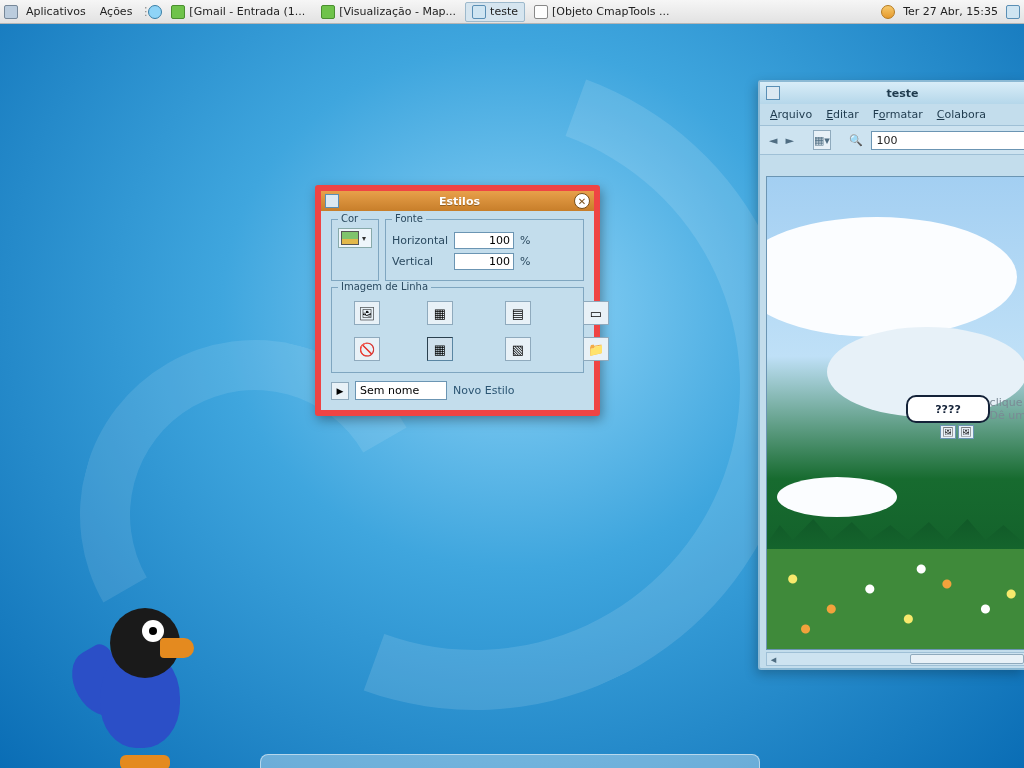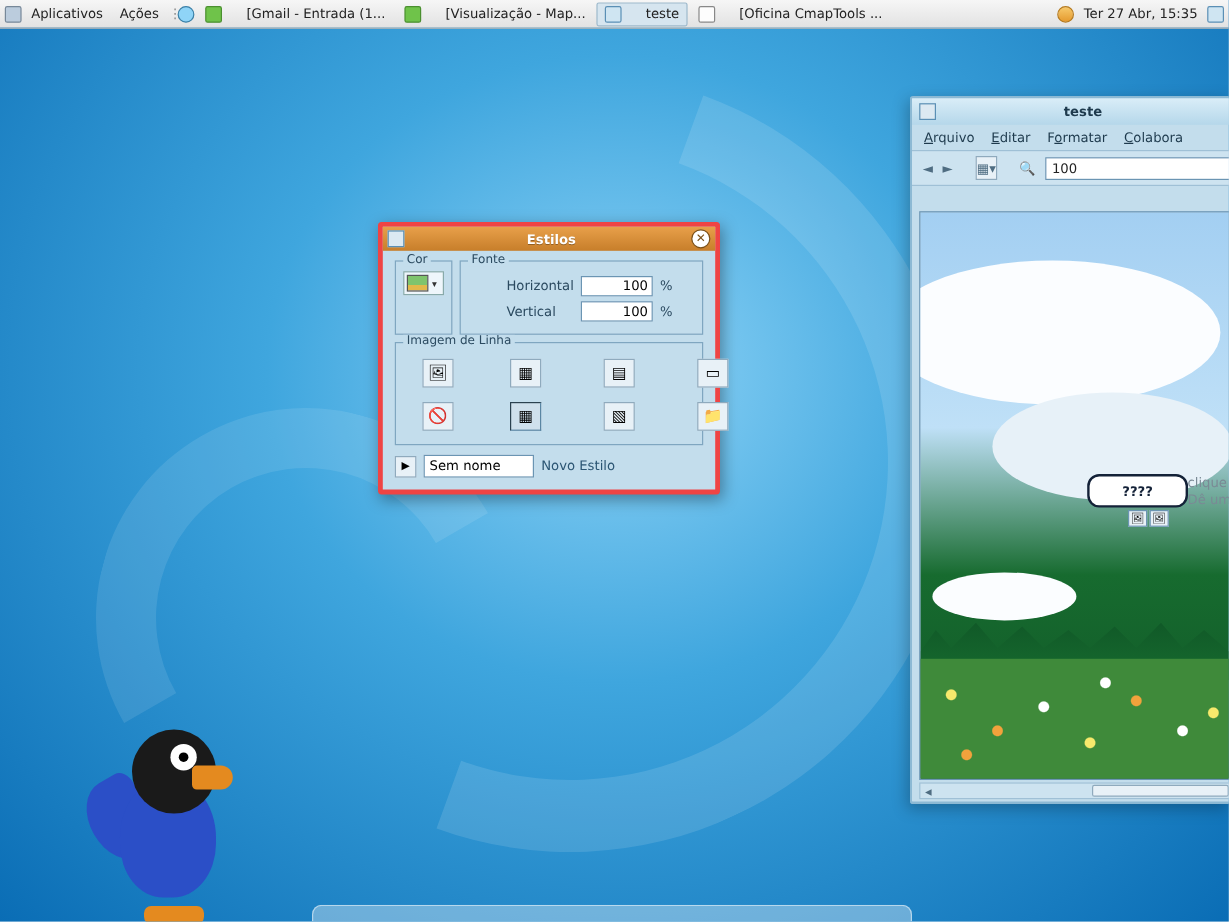--- a/index.html
+++ b/index.html
@@ -6,21 +6,21 @@
 body { width: 1024px; height: 768px; overflow: hidden; background: radial-gradient(ellipse at 50% 40%, #8fd4f7 0%, #3fa6de 40%, #0a6db5 100%); position: relative; }
 
 
 .swirl { position: absolute; left: 150px; top: 60px; width: 650px; height: 650px; border: 60px solid rgba(255,255,255,0.12); border-radius: 50%; border-top-color: transparent; border-left-color: transparent; transform: rotate(-25deg); }
 .swirl2 { position: absolute; left: 80px; top: 340px; width: 350px; height: 350px; border: 50px solid rgba(255,255,255,0.10); border-radius: 50%; border-bottom-color: transparent; border-right-color: transparent; transform: rotate(15deg); }
 
 
 .panel { position: absolute; top: 0; left: 0; right: 0; height: 24px; background: linear-gradient(#f6f6f6,#e2e2e2); border-bottom: 1px solid #b5b5b5; display: flex; align-items: center; padding: 0 4px; gap: 2px; }
 .panel .menu { padding: 2px 6px; color: #222; text-align: center; }
 .panel .sep { width: 6px; color: #888; text-align:center;}
-.panel .taskbtn { display: flex; align-items: center; gap: 20px; padding: 2px 6px; border: 1px solid transparent; border-radius: 2px; color: #222; max-width: 170px; overflow: hidden; white-space: nowrap; }
+.panel .taskbtn { display: flex; align-items: center; gap: 4px; padding: 2px 6px; border: 1px solid transparent; border-radius: 2px; color: #222; max-width: 170px; overflow: hidden; white-space: nowrap; }
 .panel .taskbtn.active { background: #d6e5ef; border-color: #9db9cc; }
 .panel .spacer { flex: 1; }
 .tb-icon { width: 14px; height: 14px; display: inline-block; border-radius: 2px; }
 .tb-green { background: #6fc34a; border:1px solid #4a8f2f;}
 .tb-cmap { background: #cfe5f2; border:1px solid #5a8fb5;}
 .tb-doc { background: #fdfdfd; border:1px solid #888;}
 .tb-clock { background: linear-gradient(#f7c96b,#e59a2e); border-radius:50%; border:1px solid #b57a1f;}
 .tb-pref { background: #bcd; border:1px solid #789; }
 
 
@@ -30,36 +30,36 @@
 .bird .beak { position:absolute; left:80px; top:50px; width:34px; height:20px; background:#e48a1f; border-radius:4px 10px 10px 4px; }
 .bird .eye { position:absolute; left:62px; top:32px; width:22px; height:22px; background:#fff; border-radius:50%; }
 .bird .eye::after{content:"";position:absolute;left:7px;top:7px;width:8px;height:8px;background:#000;border-radius:50%;}
 .bird .wing{position:absolute;left:-5px;top:60px;width:50px;height:70px;background:#2b4fc7;border-radius:50% 20% 50% 50%;transform:rotate(-30deg);}
 .bird .feet{position:absolute;left:40px;bottom:-2px;width:50px;height:15px;background:#e48a1f;border-radius:6px;}
 
 
 .dock { position:absolute; left:260px; bottom:0; width:500px; height:14px; background:rgba(255,255,255,0.35); border-radius:8px 8px 0 0; border:1px solid rgba(255,255,255,0.5); border-bottom:none;}
 
 
-.dialog { position: absolute; left: 315px; top: 185px; width: 285px; background: #c3ddec; border: 4px solid #ef4444; border-radius: 3px; box-shadow: 2px 4px 12px rgba(0,0,0,0.35); }
+.dialog { position: absolute; left: 315px; top: 185px; width: 285px; background: #c3ddec; border: 6px solid #ef4444; border-radius: 3px; box-shadow: 2px 4px 12px rgba(0,0,0,0.35); }
 .dialog .titlebar { height: 20px; background: linear-gradient(#e8a04a,#c77e2a); display:flex; align-items:center; padding:0 4px; }
 .dialog .titlebar .ticon{width:14px;height:14px;background:#dce9f2;border:1px solid #5a8fb5;margin-right:6px;}
 .dialog .titlebar .ttxt{flex:1;text-align:center;color:#fff;font-weight:bold;text-shadow:0 1px 0 rgba(0,0,0,0.3);}
 .dialog .titlebar .close{width:16px;height:16px;background:#fff;border-radius:50%;border:1px solid #7a4f18;display:flex;align-items:center;justify-content:center;color:#7a4f18;font-weight:bold;font-size:10px;}
 .dialog .body { padding:8px 10px 10px; }
 .fieldset{border:1px solid #7fa6c0;padding:8px 6px 6px;position:relative;margin-bottom:6px;}
 .fieldset .legend{position:absolute;top:-7px;left:6px;background:#c3ddec;padding:0 3px;color:#2b4a60;font-size:10px;}
 .row-top{display:flex;gap:6px;}
 .cor-box{width:48px;}
 .cor-swatch{display:flex;align-items:center;gap:3px;border:1px solid #8aa;padding:2px;background:#eef6fb;}
 .cor-swatch .sw{width:18px;height:14px;background:linear-gradient(#7fc46d 60%,#e2b84a 60%);border:1px solid #555;}
 .cor-swatch .arr{font-size:8px;color:#333;}
 .escala-box{flex:1;}
 .esc-row{display:flex;align-items:center;margin:4px 0;gap:6px;}
-.esc-row label{width:56px;color:#2b4a60;margin-left:32px;}
+.esc-row label{width:56px;color:#2b4a60;}
 .esc-row input{width:60px;text-align:right;padding:1px 3px;border:1px solid #6b95b3;background:#fff;}
 .esc-row span{color:#2b4a60;}
 .bg-grid{display:grid;grid-template-columns:50px 60px 60px 60px;grid-template-rows:30px 30px;gap:6px 18px;justify-items:center;align-items:center;padding:2px 4px;}
 .iconbtn{width:26px;height:24px;border:1px solid #8faabd;background:#e8f1f7;display:flex;align-items:center;justify-content:center;font-size:13px;}
 .iconbtn.pressed{border:1px inset #5a86a3;background:#cfe0ec;}
 .tabs{display:flex;gap:2px;margin-top:6px;}
 .tab{padding:3px 9px;background:#cfe0ec;border:1px solid #8faabd;color:#406378;}
 .tab.active{background:#e8f1f7;border-bottom-color:#e8f1f7;font-weight:bold;text-decoration:underline;}
 .stylerow{display:flex;align-items:center;gap:6px;margin-top:8px;}
 .stylerow .play{width:18px;height:18px;border:1px solid #8faabd;background:#e8f1f7;display:flex;align-items:center;justify-content:center;font-size:9px;}
@@ -123,21 +123,21 @@
   <div class="taskbtn">
     <span class="tb-icon tb-green"></span>
     <span>[Visualização - Map...</span>
   </div>
   <div class="taskbtn active">
     <span class="tb-icon tb-cmap"></span>
     <span>teste</span>
   </div>
   <div class="taskbtn">
     <span class="tb-icon tb-doc"></span>
-    <span>[Oficina CmapTools ...</span>
+    <span>[Objeto CmapTools ...</span>
   </div>
 
   <div class="spacer"></div>
   <span class="tb-icon tb-clock"></span>
   <span class="menu">Ter 27 Abr, 15:35</span>
   <span class="tb-icon tb-cmap"></span>
 </div>
 
 <div class="bird">
   <div class="wing"></div>

